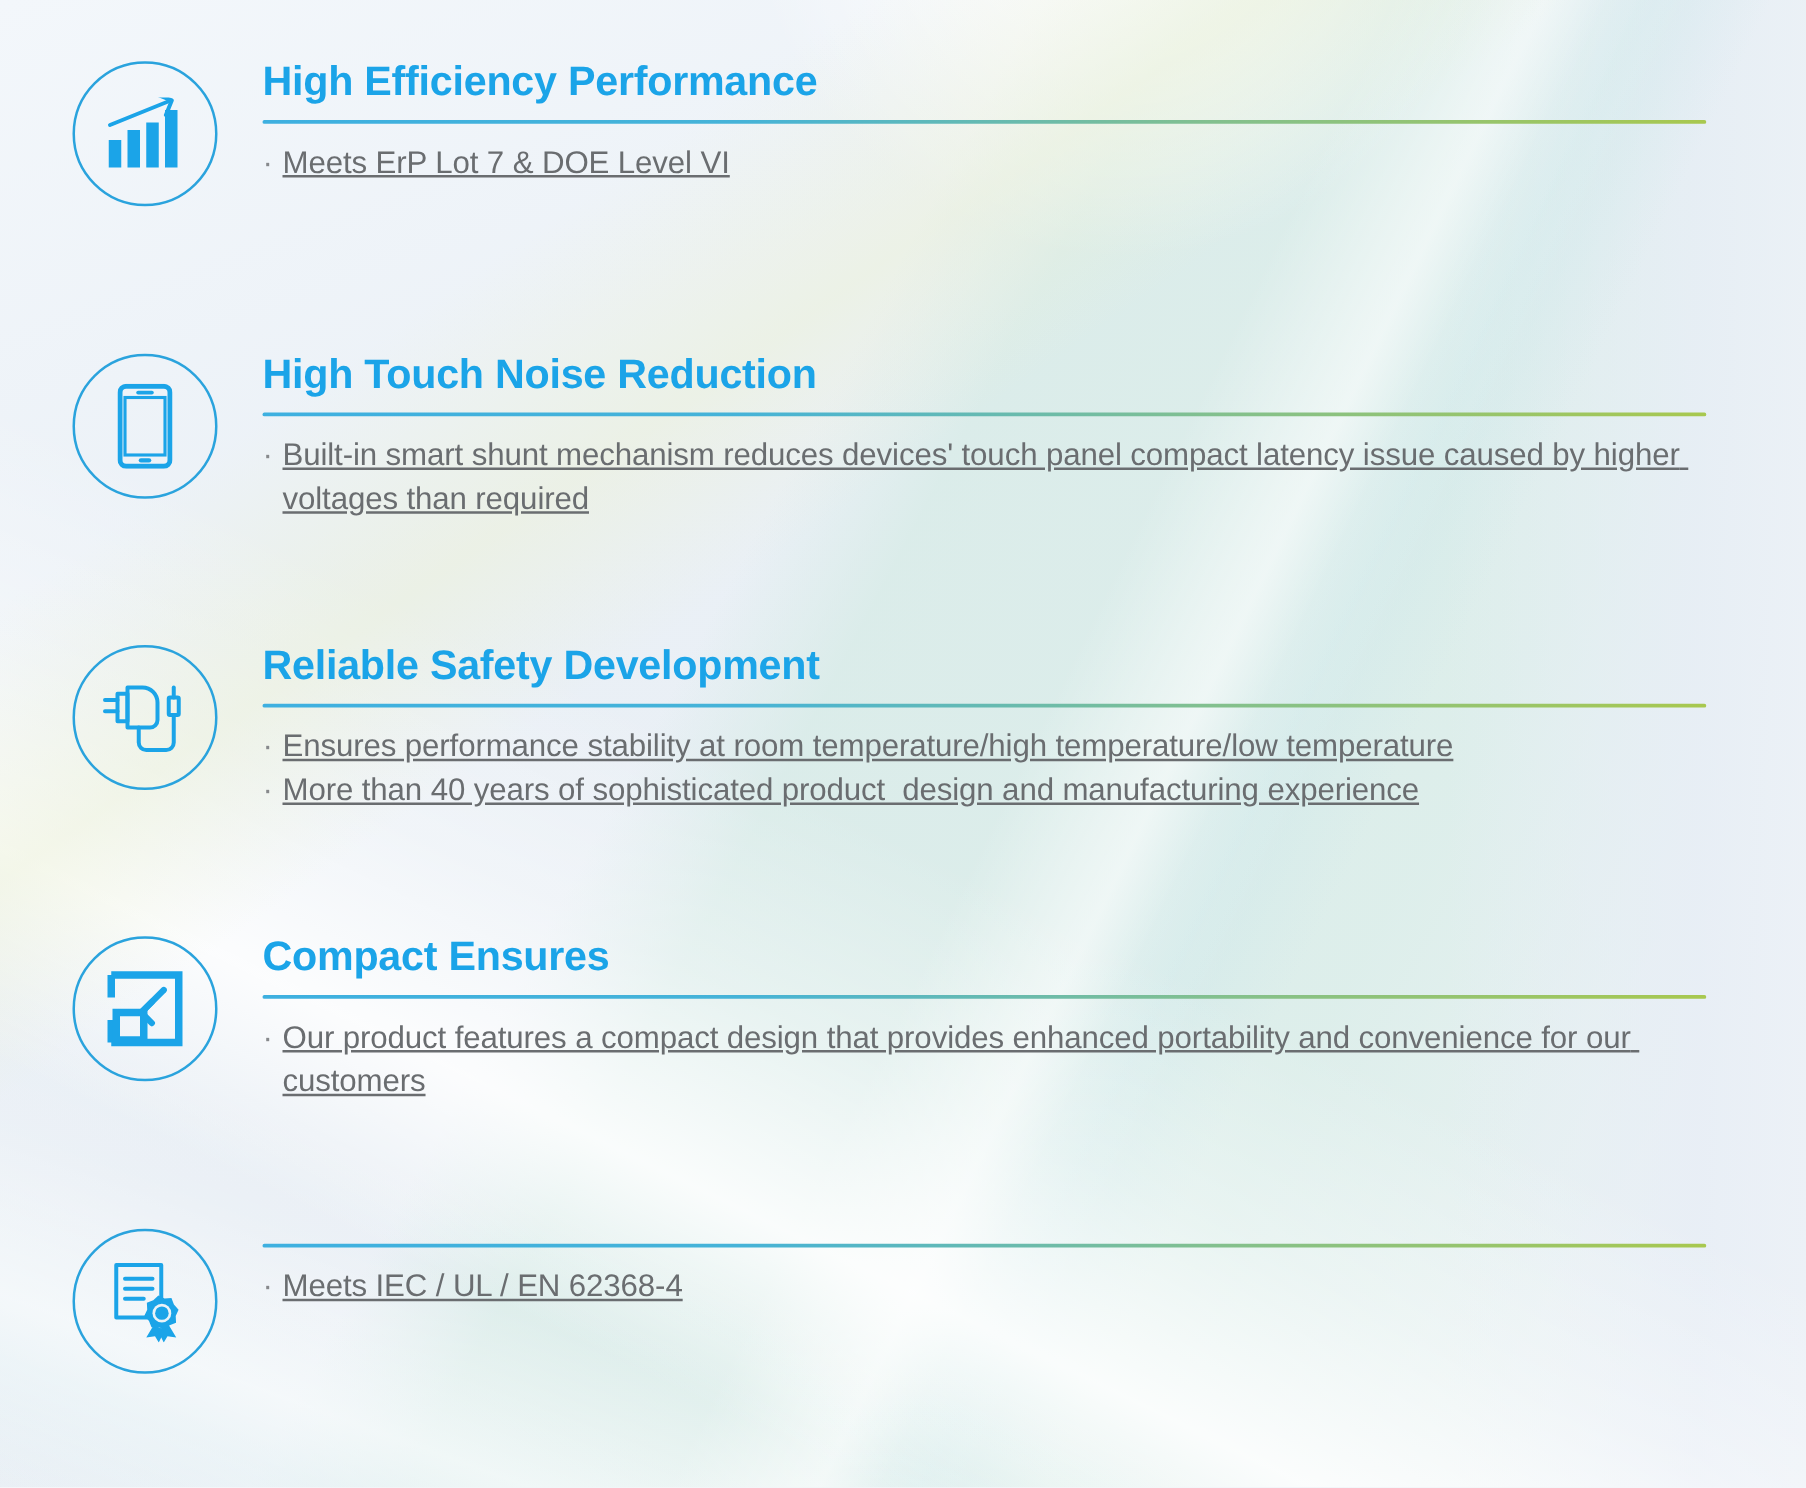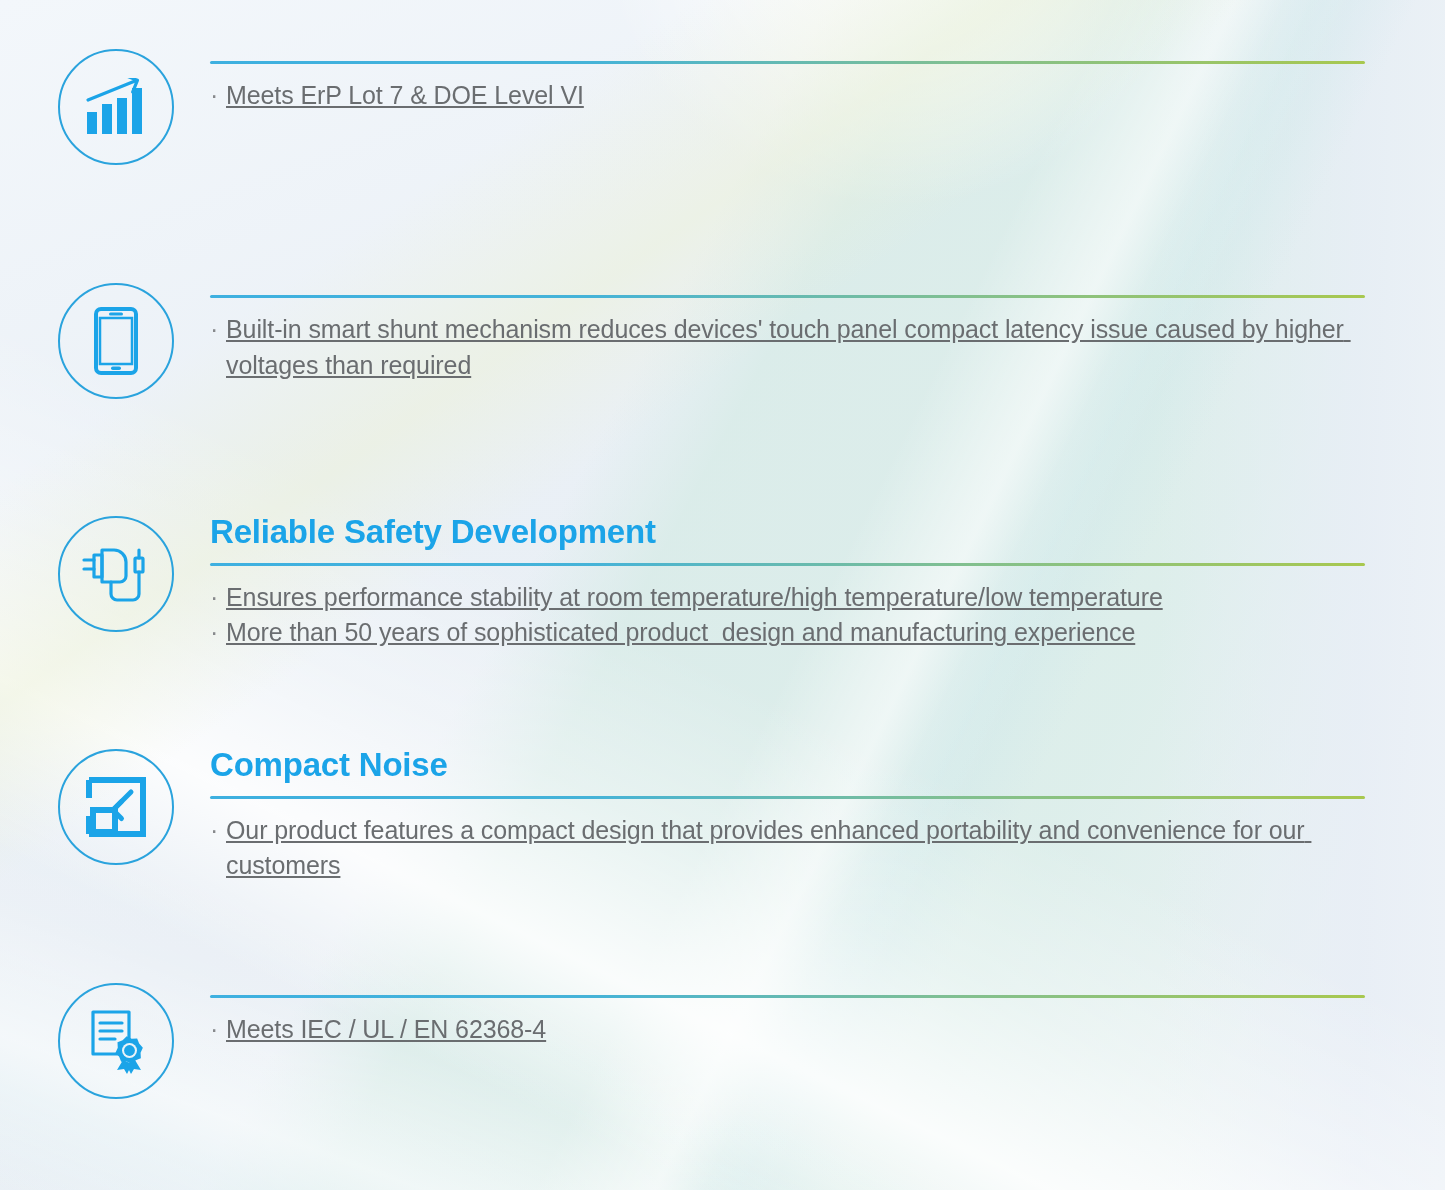--- a/index.html
+++ b/index.html
@@ -249,20 +249,21 @@
             <rect x="2" y="34" width="10" height="22" fill="#1ba4e8"></rect>
             <rect x="17" y="26" width="10" height="30" fill="#1ba4e8"></rect>
             <rect x="32" y="20" width="10" height="36" fill="#1ba4e8"></rect>
             <rect x="47" y="10" width="10" height="46" fill="#1ba4e8"></rect>
             <path d="M3 22 L50 3" stroke="#1ba4e8" stroke-width="3.2" fill="none" stroke-linecap="round"></path>
             <path d="M39 1.5 L52 1.5 L52 14" stroke="#1ba4e8" stroke-width="3.2" fill="none" stroke-linecap="round" stroke-linejoin="round" transform="rotate(22 50 3)"></path>
           </svg>
         </div>
       </div>
       <div class="content">
+        <div class="feature-title">High Efficiency Performance</div>
         <div class="divider"></div>
         <div class="bullets">
           <div class="bullet">
             <span class="bullet-dot">·</span>
             <span class="bullet-text">Meets ErP Lot 7 &amp; DOE Level VI</span>
           </div>
         </div>
       </div>
     </div>
 
@@ -271,20 +272,21 @@
         <div class="icon-circle">
           <svg class="svg-icon" width="44" height="68" viewBox="0 0 44 68" xmlns="http://www.w3.org/2000/svg">
             <rect x="2" y="2" width="40" height="64" rx="5" ry="5" fill="none" stroke="#1ba4e8" stroke-width="4"></rect>
             <rect x="6" y="11" width="32" height="46" fill="none" stroke="#1ba4e8" stroke-width="2.5"></rect>
             <rect x="15" y="5.5" width="14" height="3" rx="1.5" fill="#1ba4e8"></rect>
             <rect x="17" y="59.5" width="10" height="3.5" rx="1.75" fill="#1ba4e8"></rect>
           </svg>
         </div>
       </div>
       <div class="content">
+        <div class="feature-title">High Touch Noise Reduction</div>
         <div class="divider"></div>
         <div class="bullets">
           <div class="bullet">
             <span class="bullet-dot">·</span>
             <span class="bullet-text">Built-in smart shunt mechanism reduces devices' touch panel compact latency issue caused by higher voltages than required</span>
           </div>
         </div>
       </div>
     </div>
 
@@ -306,40 +308,40 @@
       <div class="content">
         <div class="feature-title">Reliable Safety Development</div>
         <div class="divider"></div>
         <div class="bullets">
           <div class="bullet">
             <span class="bullet-dot">·</span>
             <span class="bullet-text">Ensures performance stability at room temperature/high temperature/low temperature</span>
           </div>
           <div class="bullet">
             <span class="bullet-dot">·</span>
-            <span class="bullet-text">More than 50 years of sophisticated product  design and manufacturing experience</span>
+            <span class="bullet-text">More than 40 years of sophisticated product  design and manufacturing experience</span>
           </div>
         </div>
       </div>
     </div>
 
     <div class="row" id="row-3">
       <div class="icon-wrap">
         <div class="icon-circle">
           <svg class="svg-icon" width="62" height="62" viewBox="0 0 62 62" xmlns="http://www.w3.org/2000/svg">
             <path d="M4 4 L58 4 L58 58 L4 58" fill="none" stroke="#1ba4e8" stroke-width="6"></path>
             <path d="M4 4 L4 22 M4 40 L4 58" stroke="#1ba4e8" stroke-width="6" fill="none"></path>
             <rect x="8" y="34" width="22" height="22" fill="none" stroke="#1ba4e8" stroke-width="6"></rect>
             <path d="M46 16 L28 34" stroke="#1ba4e8" stroke-width="5" stroke-linecap="round" fill="none"></path>
             <path d="M28 22 L28 34 L40 34" fill="none" stroke="#1ba4e8" stroke-width="5" stroke-linecap="round" stroke-linejoin="round" transform="rotate(45 28 34)"></path>
           </svg>
         </div>
       </div>
       <div class="content">
-        <div class="feature-title">Compact Noise</div>
+        <div class="feature-title">Compact Ensures</div>
         <div class="divider"></div>
         <div class="bullets">
           <div class="bullet">
             <span class="bullet-dot">·</span>
             <span class="bullet-text">Our product features a compact design that provides enhanced portability and convenience for our customers</span>
           </div>
         </div>
       </div>
     </div>
 

